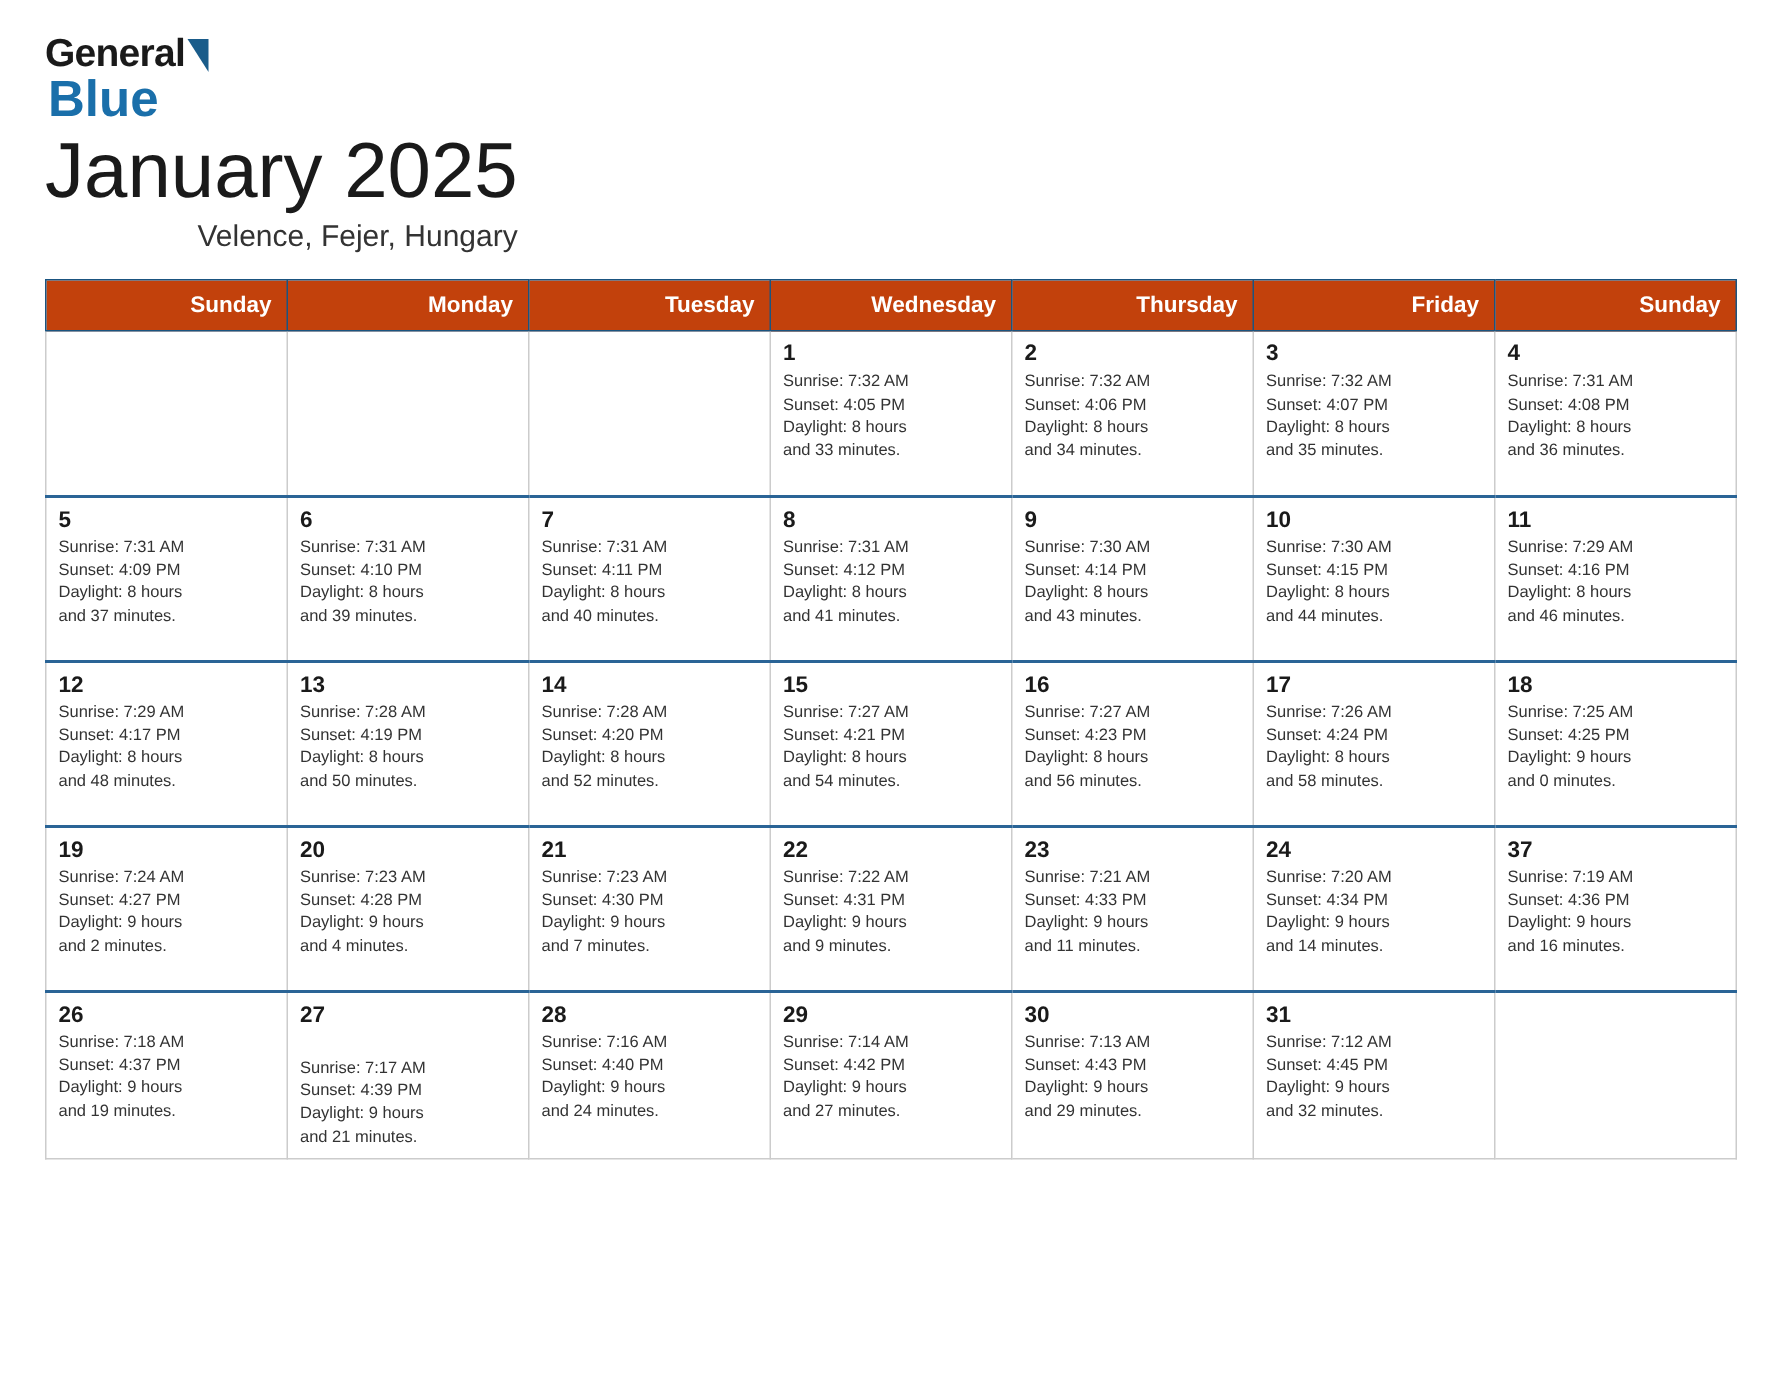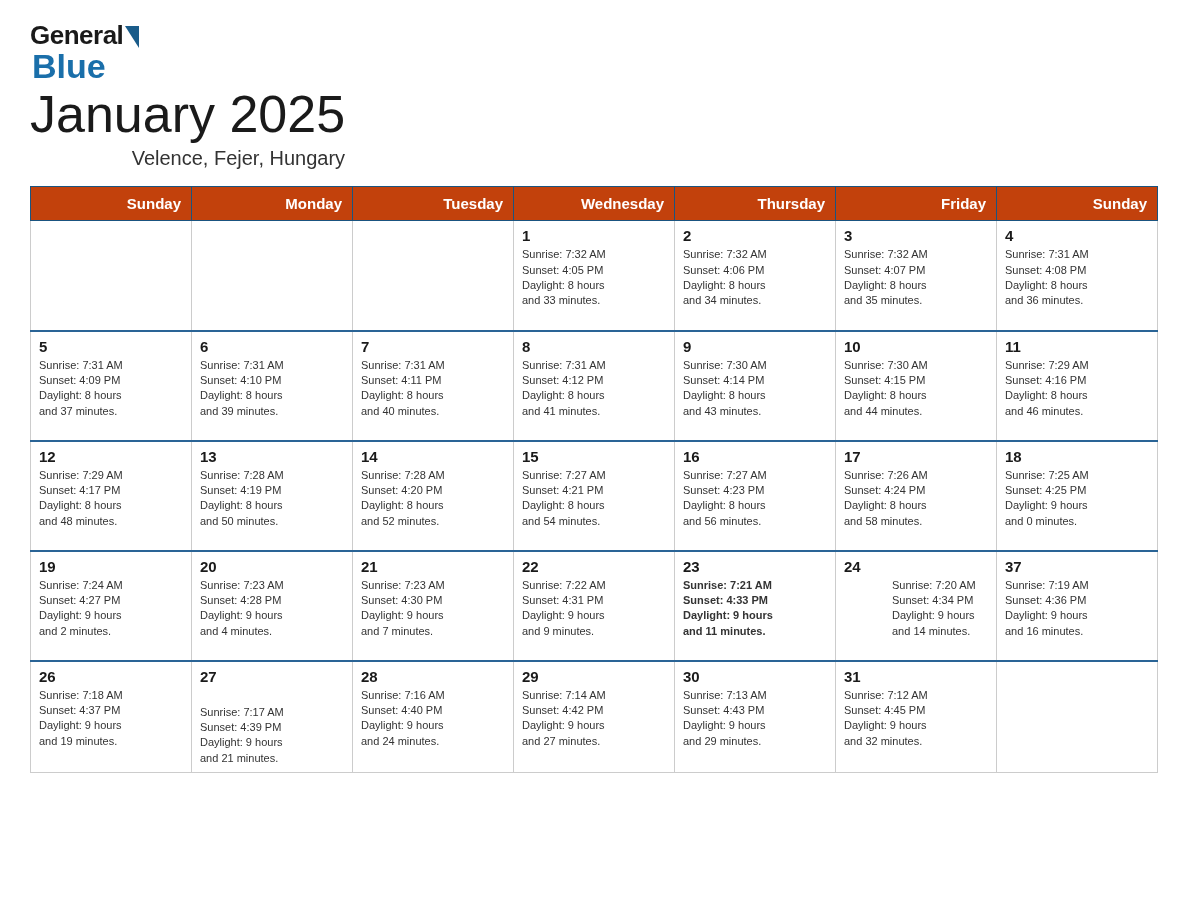--- a/index.html
+++ b/index.html
@@ -294,28 +294,28 @@
         </td>
         <td>
           <span class="day-number">22</span>
           <div class="day-info" style="white-space: pre-line;">Sunrise: 7:22 AM
 Sunset: 4:31 PM
 Daylight: 9 hours
 and 9 minutes.</div>
         </td>
         <td>
           <span class="day-number">23</span>
-          <div class="day-info" style="white-space: pre-line; font-weight: bold;">Sunrise: 7:21 AM
+          <div class="day-info" style="white-space: pre-line;">Sunrise: 7:21 AM
 Sunset: 4:33 PM
 Daylight: 9 hours
 and 11 minutes.</div>
         </td>
         <td>
           <span class="day-number">24</span>
-          <div class="day-info" style="white-space: pre-line; margin-left: 48px;">Sunrise: 7:20 AM
+          <div class="day-info" style="white-space: pre-line;">Sunrise: 7:20 AM
 Sunset: 4:34 PM
 Daylight: 9 hours
 and 14 minutes.</div>
         </td>
         <td>
           <span class="day-number">37</span>
           <div class="day-info" style="white-space: pre-line;">Sunrise: 7:19 AM
 Sunset: 4:36 PM
 Daylight: 9 hours
 and 16 minutes.</div>

